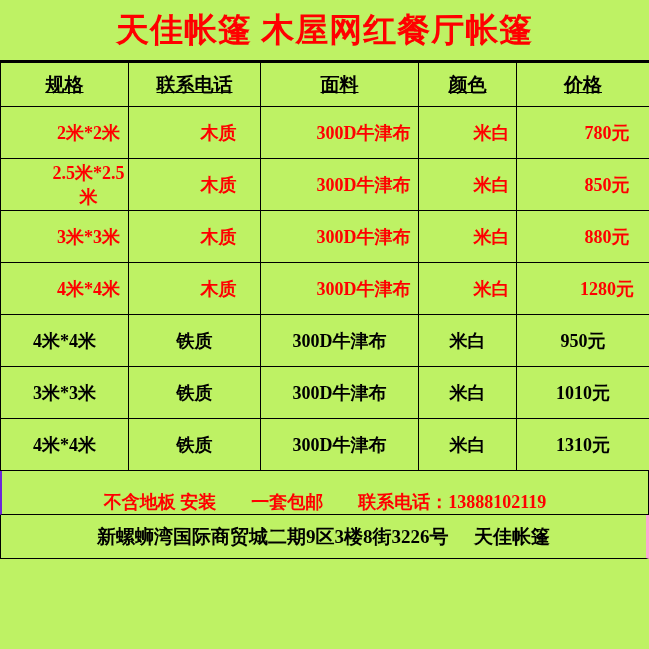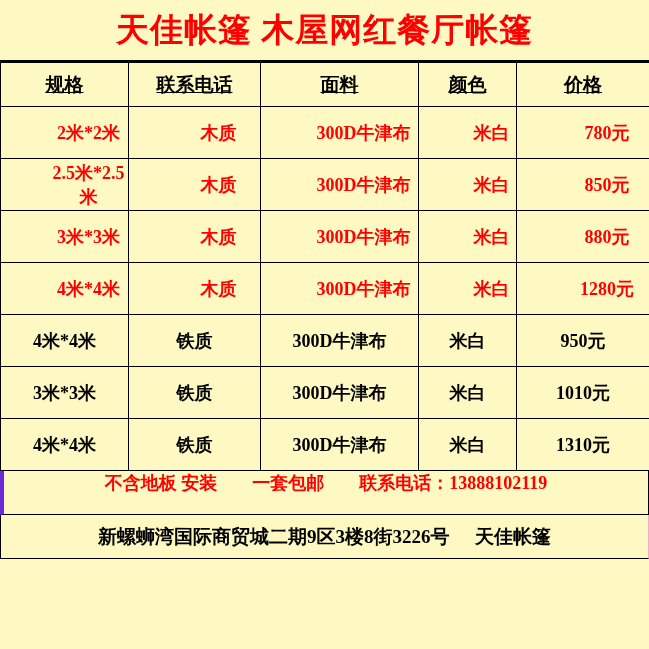--- a/index.html
+++ b/index.html
@@ -12,21 +12,21 @@
     background: #ffffff;
     font-family: "Liberation Serif", "DejaVu Serif", serif;
     overflow: hidden;
   }
   .sheet {
     width: 649px;
     height: 649px;
     box-sizing: border-box;
     display: flex;
     flex-direction: column;
-    background: #fef9c3;
+    background: #bef264;
   }
   .title-row {
     height: 60px;
     display: flex;
     align-items: center;
     justify-content: center;
     border-bottom: 2px solid #000000;
   }
   .title-text {
     color: #ff0000;
@@ -68,42 +68,42 @@
   }
   .col1 { width: 128px; }
   .col2 { width: 132px; }
   .col3 { width: 158px; }
   .col4 { width: 98px; }
   .col5 { width: 133px; }
 
   .note-row {
     height: 44px;
     display: flex;
-    align-items: flex-start;
+    align-items: flex-end;
     justify-content: center;
     border-bottom: 1px solid #000000;
-    border-left: 4px solid #6d28d9;
+    border-left: 2px solid #6d28d9;
     border-right: 1px solid #000000;
     box-sizing: border-box;
   }
   .note-text {
     color: #ff0000;
     font-weight: bold;
     font-size: 18px;
     white-space: nowrap;
   }
   .note-text .gap { display: inline-block; width: 26px; }
   .addr-row {
     height: 44px;
     display: flex;
     align-items: center;
     justify-content: center;
     border-bottom: 1px solid #000000;
     border-left: 1px solid #000000;
-    border-right: 1px solid #f9a8d4;
+    border-right: 3px solid #f9a8d4;
     box-sizing: border-box;
     text-align: center;
   }
   .addr-text {
     color: #000000;
     font-weight: bold;
     font-size: 19px;
     white-space: nowrap;
   }
   .addr-text .gap { display: inline-block; width: 16px; }

